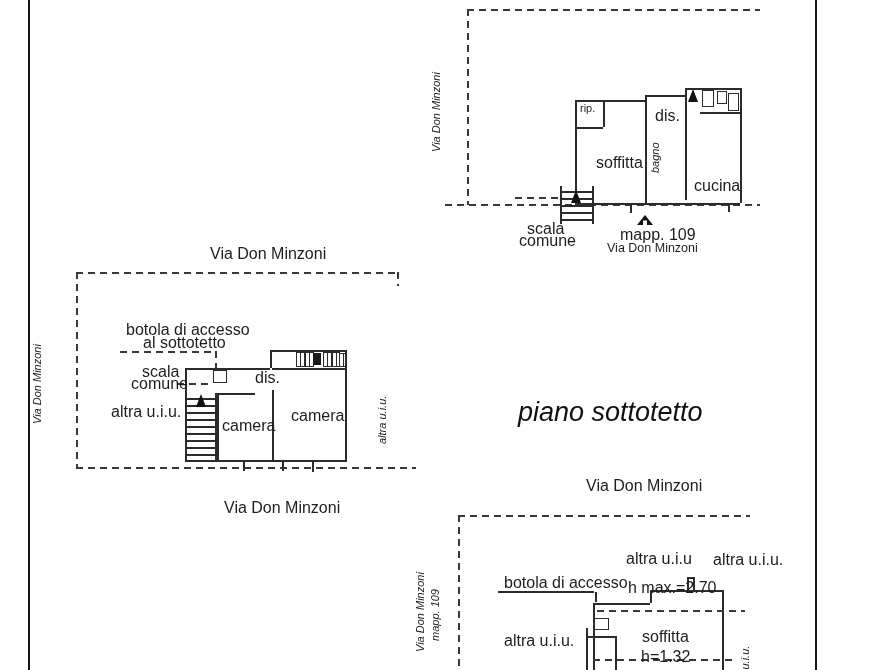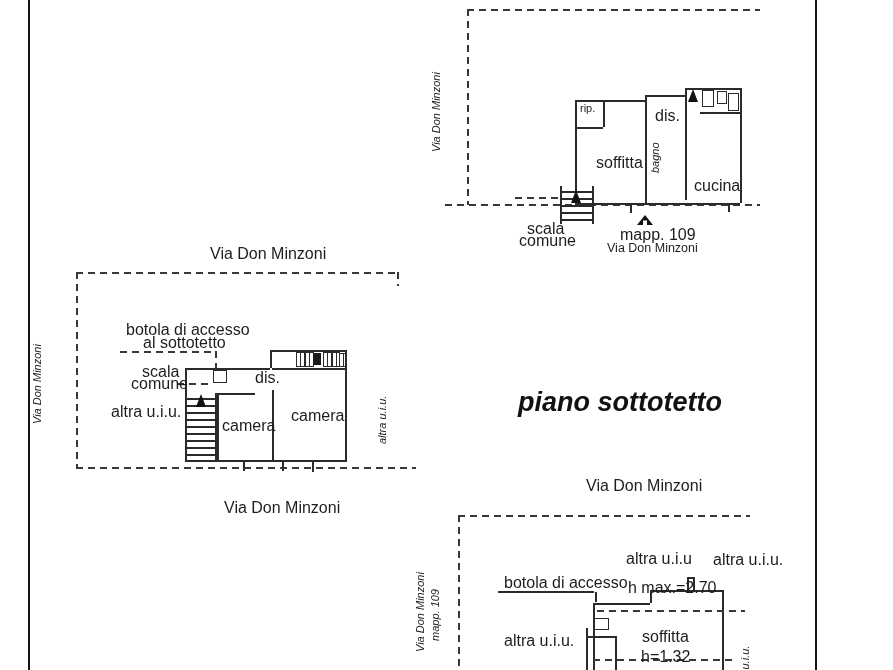--- a/index.html
+++ b/index.html
@@ -29,21 +29,21 @@
           border-right:5px solid transparent;border-bottom:13px solid #111;}
 </style>
 </head>
 <body>
 
 <div id="page">
 
   <div class="scanline" style="left:28px;top:0;height:670px;"></div>
   <div class="scanline" style="left:815px;top:0;height:670px;"></div>
 
-  <div class="title" style="left:518px;top:387px;font-weight:bold;">piano sottotetto</div>
+  <div class="title" style="left:518px;top:397px;">piano sottotetto</div>
 
   <div class="abs" style="left:0;top:0;width:893px;height:670px;">
 
     <div class="dh" style="left:467px;top:9px;width:293px;"></div>
     <div class="dv" style="left:467px;top:9px;height:196px;"></div>
     <div class="dh" style="left:445px;top:204px;width:315px;"></div>
 
     <div class="sh" style="left:575px;top:100px;width:70px;"></div>
     <div class="sv" style="left:575px;top:100px;height:103px;"></div>
     <div class="sh" style="left:575px;top:127px;width:28px;"></div>

